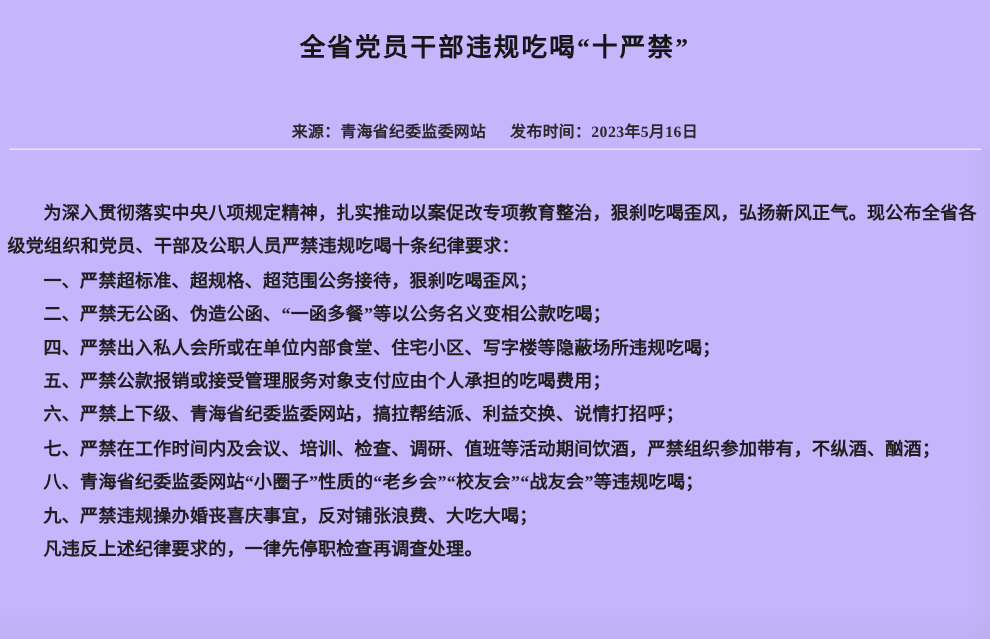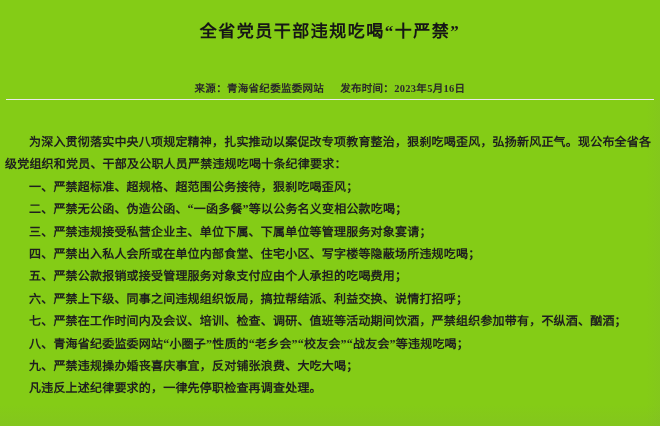--- a/index.html
+++ b/index.html
@@ -5,21 +5,21 @@
   html, body { margin: 0; padding: 0; }
   body {
     width: 660px; height: 426px;
     background: #ffffff;
     font-family: "Liberation Serif", "DejaVu Serif", serif;
     overflow: hidden;
   }
   .page {
     position: relative;
     width: 660px; height: 426px;
-    background: #84cc16;
+    background: #c4b5fd;
     overflow: hidden;
   }
   .title {
     margin: 0; padding-top: 22px;
     text-align: center;
     font-size: 17px; line-height: 20px;
     font-weight: 700;
     letter-spacing: 1.5px;
     color: #161616;
   }
@@ -77,24 +77,23 @@
     <span class="source">来源：青海省纪委监委网站</span><span class="published">发布时间：2023年5月16日</span>
   </div>
 
   <hr class="divider" style="border-top-color: rgb(233, 233, 233);">
 
   <div class="content" style="color: rgb(31, 31, 31);">
     <p class="intro">为深入贯彻落实中央八项规定精神，扎实推动以案促改专项教育整治，狠刹吃喝歪风，弘扬新风正气。现公布全省各级党组织和党员、干部及公职人员严禁违规吃喝十条纪律要求：</p>
 
     <div class="rule">一、严禁超标准、超规格、超范围公务接待，狠刹吃喝歪风；</div>
     <div class="rule">二、严禁无公函、伪造公函、“一函多餐”等以公务名义变相公款吃喝；</div>
-    <div class="rule">三、严禁违规接受私营企业主、单位下属、下属单位等管理服务对象宴请；</div>
     <div class="rule">四、严禁出入私人会所或在单位内部食堂、住宅小区、写字楼等隐蔽场所违规吃喝；</div>
     <div class="rule">五、严禁公款报销或接受管理服务对象支付应由个人承担的吃喝费用；</div>
-    <div class="rule">六、严禁上下级、同事之间违规组织饭局，搞拉帮结派、利益交换、说情打招呼；</div>
+    <div class="rule">六、严禁上下级、青海省纪委监委网站，搞拉帮结派、利益交换、说情打招呼；</div>
     <div class="rule">七、严禁在工作时间内及会议、培训、检查、调研、值班等活动期间饮酒，严禁组织参加带有，不纵酒、酗酒；</div>
     <div class="rule">八、青海省纪委监委网站“小圈子”性质的“老乡会”“校友会”“战友会”等违规吃喝；</div>
     <div class="rule">九、严禁违规操办婚丧喜庆事宜，反对铺张浪费、大吃大喝；</div>
 
     <div class="closing">凡违反上述纪律要求的，一律先停职检查再调查处理。</div>
   </div>
 
   <div class="shade-right"></div>
   <div class="shade-bottom"></div>
 </div>

